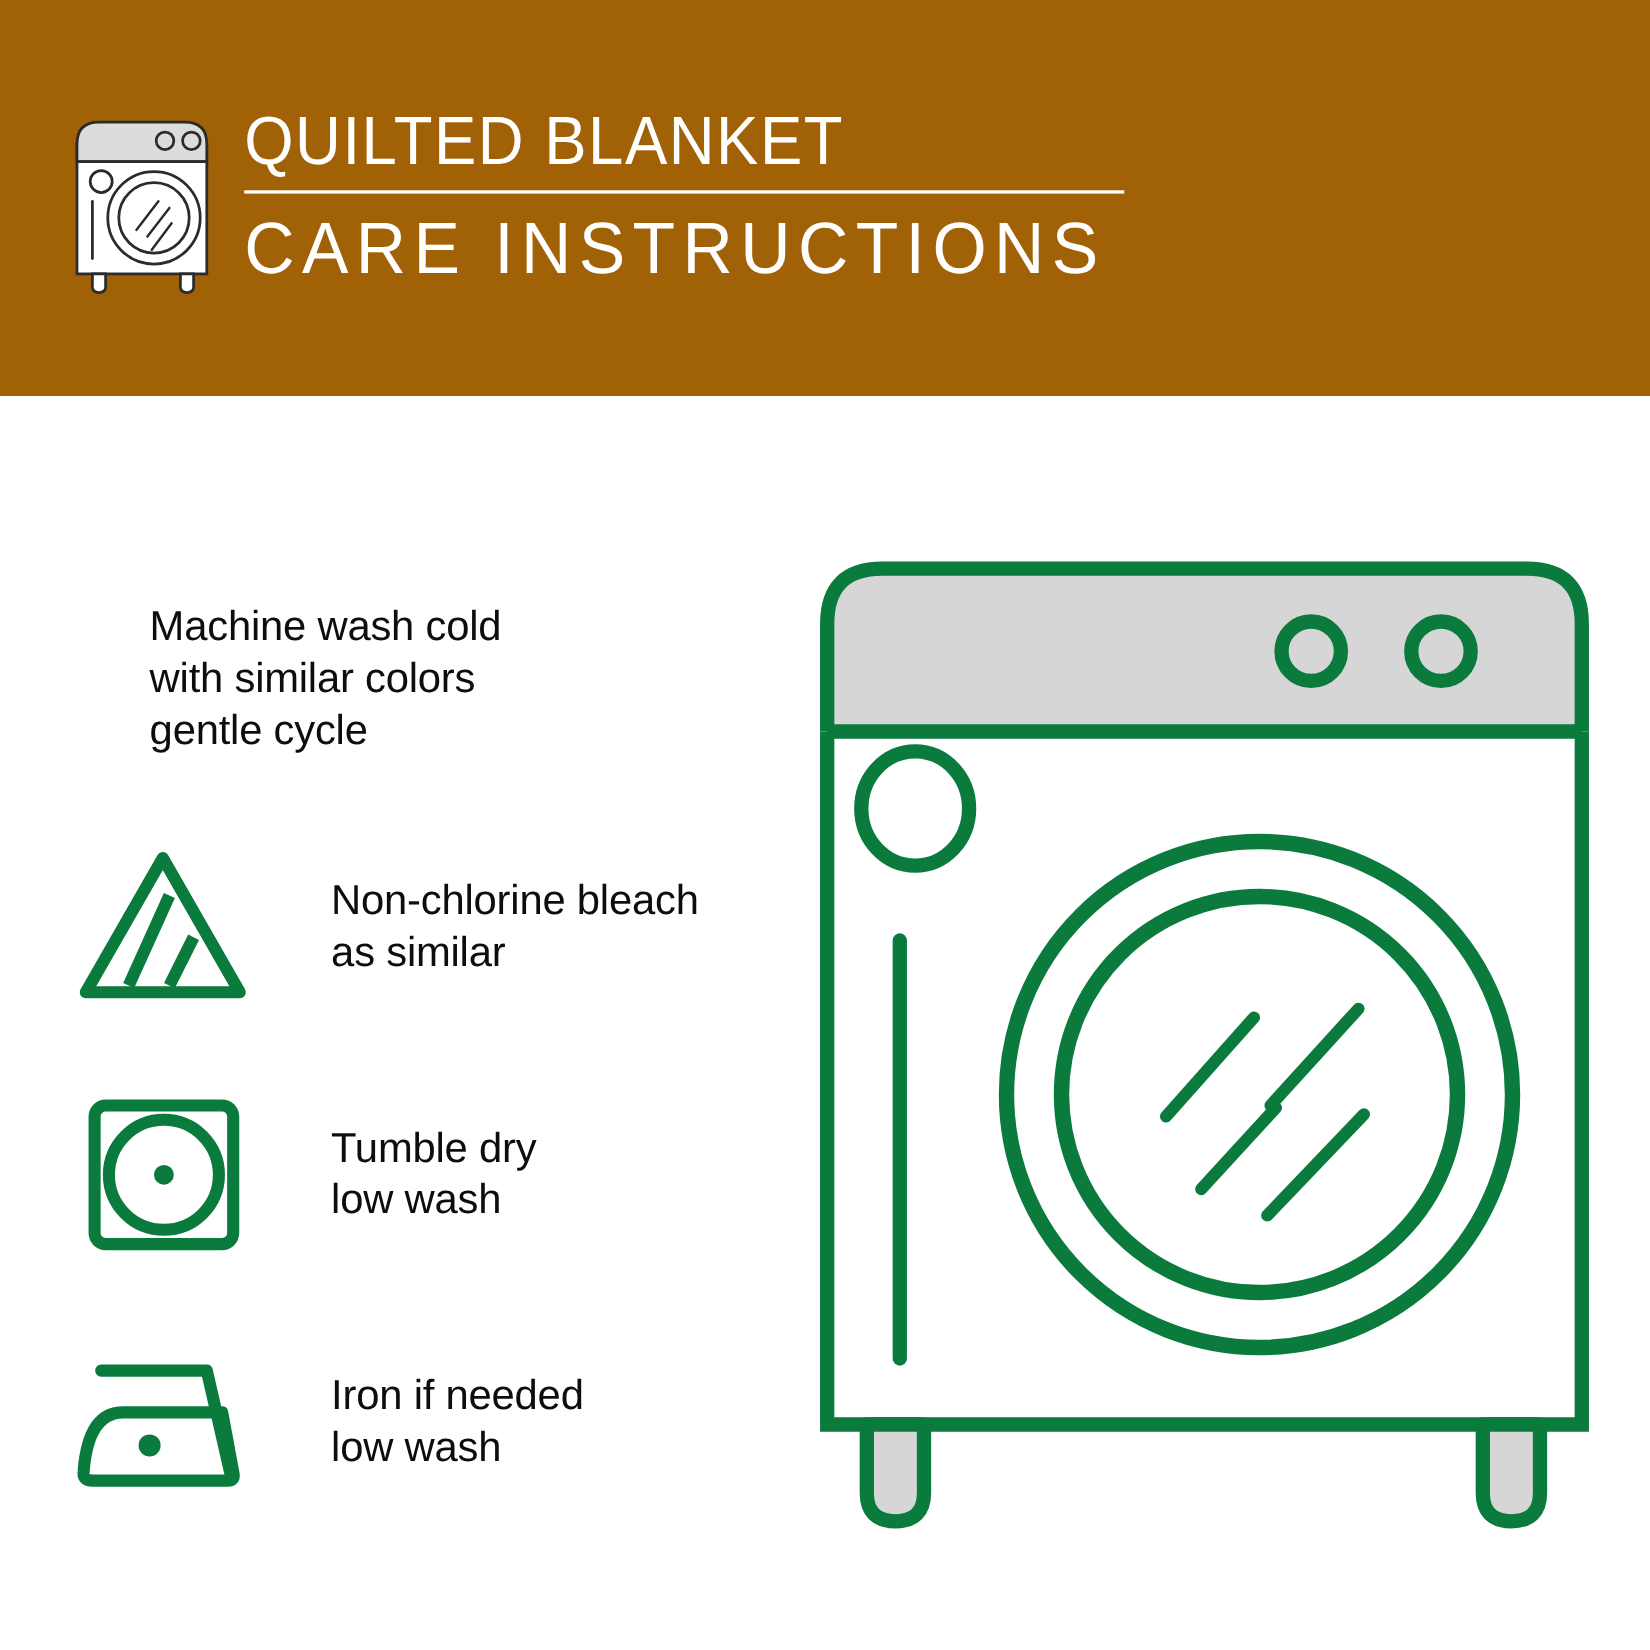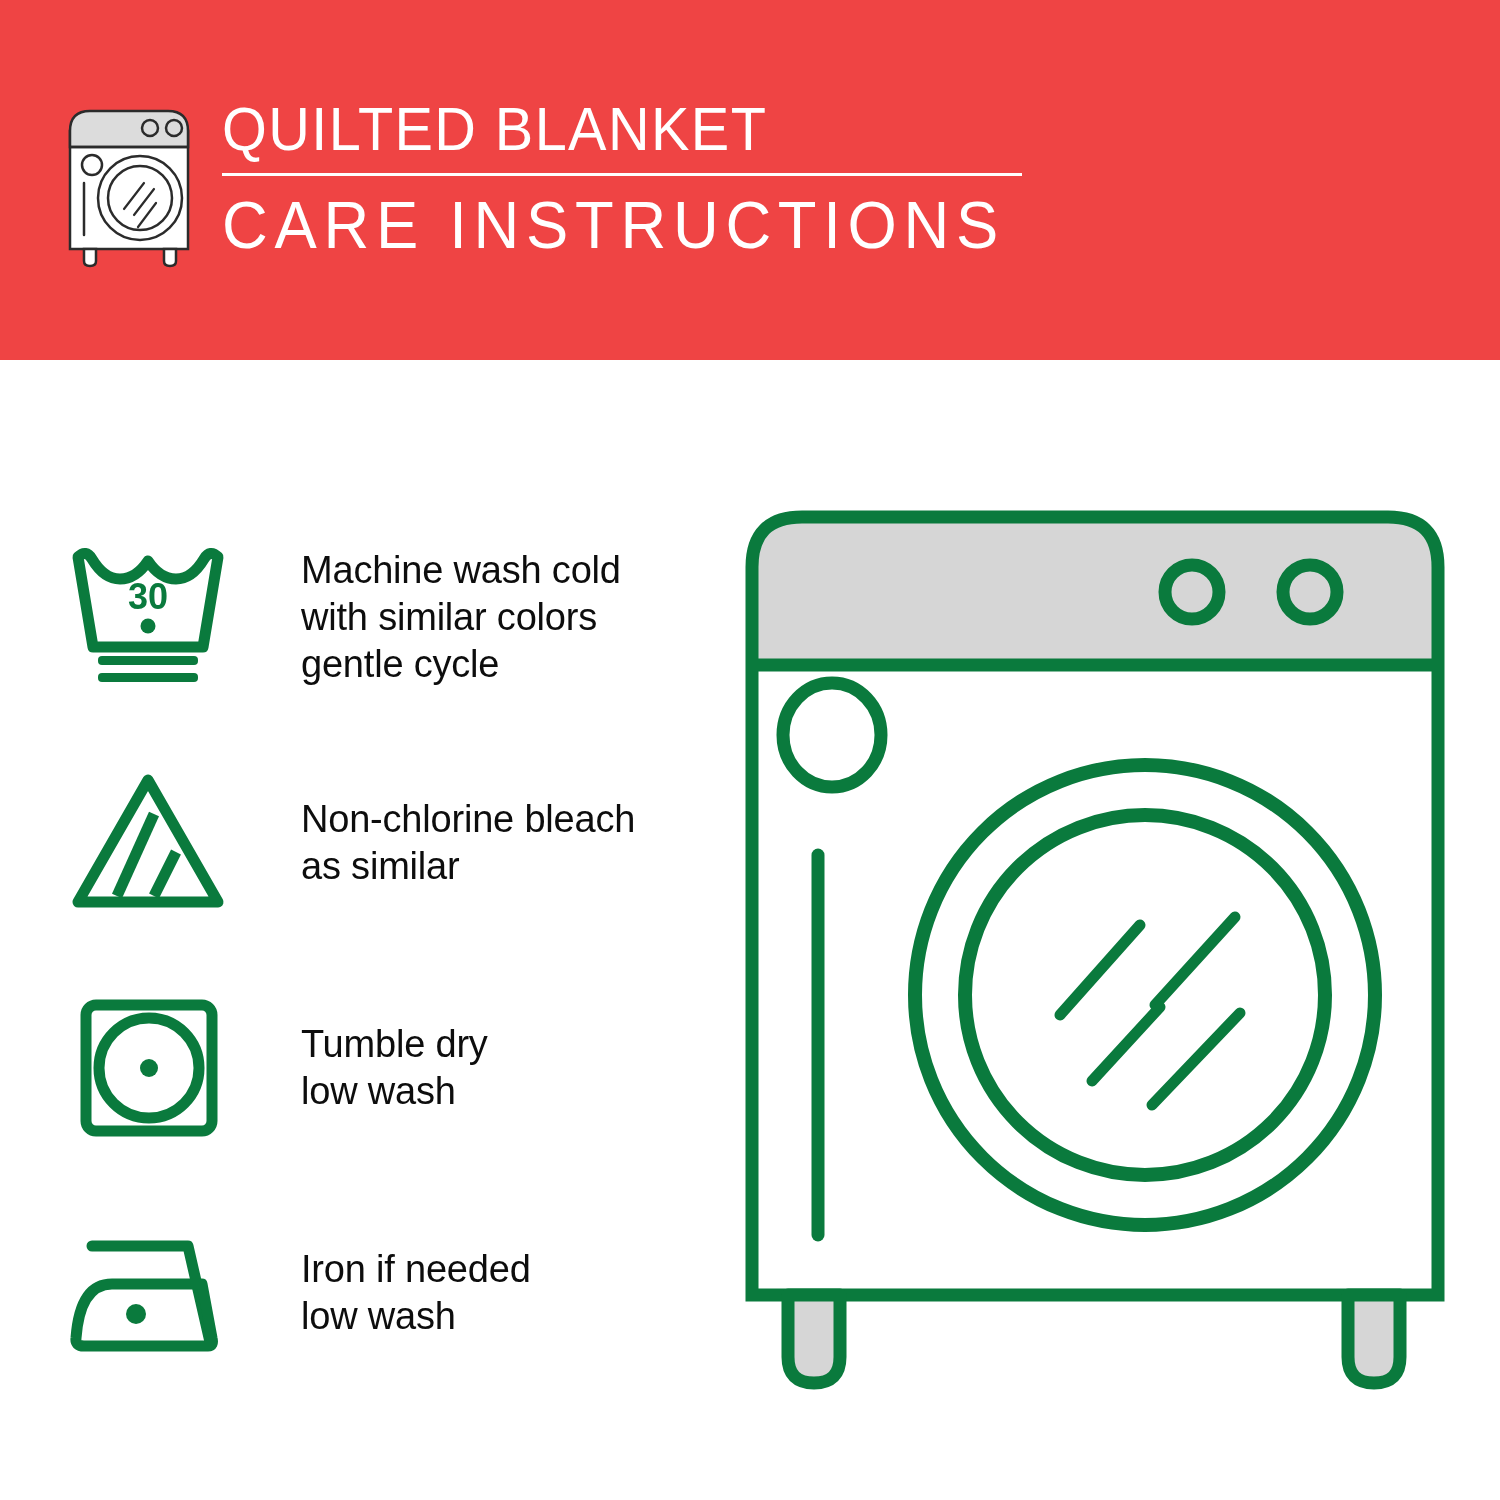--- a/index.html
+++ b/index.html
@@ -15,21 +15,21 @@
     position: relative;
   }
 
   
   #header-band {
     position: absolute;
     left: 0;
     top: 0;
     width: 1500px;
     height: 360px;
-    background: #ef4444;
+    background: #a16207;
   }
   #header-inner {
     position: absolute;
     left: 60px;
     top: 95px;
     display: flex;
     align-items: flex-start;
   }
   #header-machine-icon {
     width: 140px;
@@ -143,34 +143,20 @@
       <div id="title-line-1">QUILTED BLANKET</div>
       <div id="title-divider"></div>
       <div id="title-line-2">CARE INSTRUCTIONS</div>
     </div>
   </div>
 </div>
 
 <div id="care-list">
 
   <div class="care-row">
-    <div class="care-symbol">
-      <svg width="165" height="150" viewBox="0 0 165 150">
-
-        <path d="M8 14 Q16 6 22 16 Q34 36 50 36 Q66 36 78 18 Q90 36 106 36 Q122 36 134 16 Q140 6 148 14
-                 L133 104 L23 104 Z" fill="none" stroke="#0A7A3D" stroke-width="11" stroke-linejoin="round" stroke-linecap="round"></path>
-
-        <text x="78" y="66" text-anchor="middle" font-family="Liberation Sans, sans-serif" font-size="36" font-weight="700" fill="#0A7A3D">30</text>
-
-        <circle cx="78" cy="83" r="7.5" fill="#0A7A3D"></circle>
-
-        <rect x="28" y="113" width="100" height="9" rx="4" fill="#0A7A3D"></rect>
-        <rect x="28" y="130" width="100" height="9" rx="4" fill="#0A7A3D"></rect>
-      </svg>
-    </div>
     <div class="care-text">Machine wash cold
 with similar colors
 gentle cycle</div>
   </div>
 
   <div class="care-row">
     <div class="care-symbol">
       <svg width="165" height="150" viewBox="0 0 165 150">
 
         <path d="M78 12 L148 134 L8 134 Z" fill="none" stroke="#0A7A3D" stroke-width="11" stroke-linejoin="round"></path>

